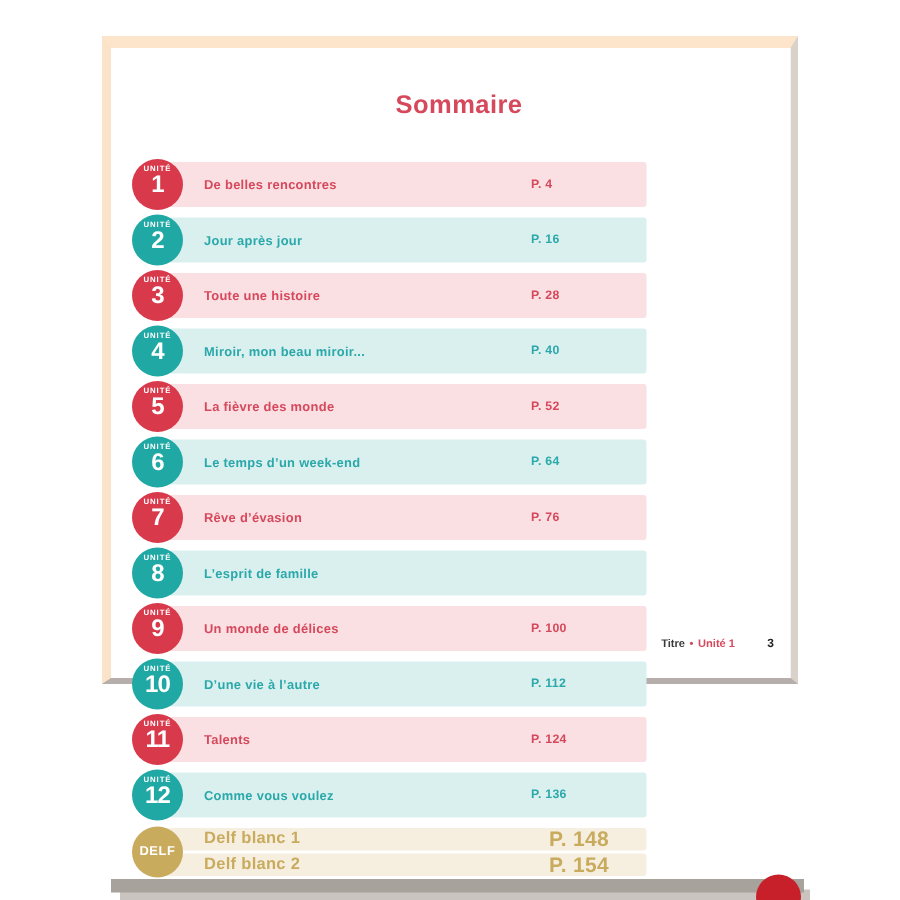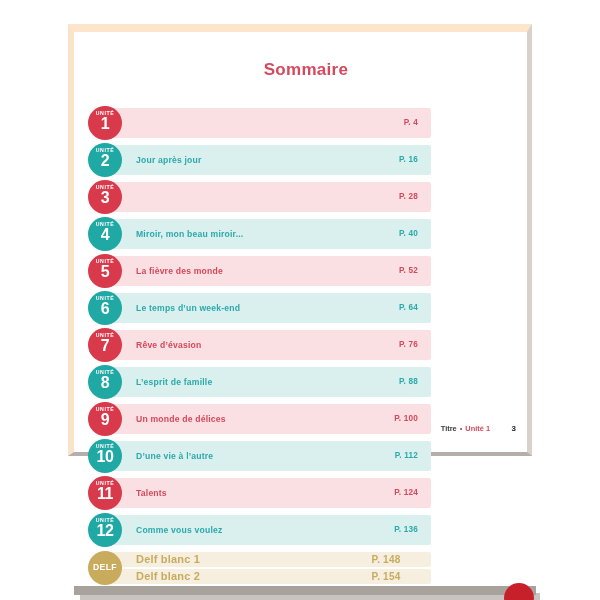--- a/index.html
+++ b/index.html
@@ -124,21 +124,21 @@
   .row-label.red  { color: #d6485c; }
   .row-label.teal { color: #2ba8aa; }
 
   .row-page {
     position: absolute;
     left: 280px;
     top: 0;
     width: 64px;
     height: 30px;
     line-height: 30px;
-    text-align: right;
+    text-align: left;
     font-size: 8.2px;
     font-weight: bold;
     letter-spacing: 0.2px;
   }
   .row-page.red  { color: #d6485c; }
   .row-page.teal { color: #2ba8aa; }
 
   
   .badge {
     position: absolute;
@@ -207,21 +207,21 @@
   .delf-label.first { top: 0px; }
   .delf-label.second { top: 17px; }
 
   .delf-page {
     position: absolute;
     left: 280px;
     width: 64px;
     height: 15px;
     line-height: 15px;
     text-align: center;
-    font-size: 10px;
+    font-size: 14px;
     font-weight: bold;
     color: #c9ab5e;
     letter-spacing: 0.2px;
   }
   .delf-page.first { top: 0px; }
   .delf-page.second { top: 17px; }
 
   .delf-badge {
     position: absolute;
     left: 14px;
@@ -283,37 +283,39 @@
   <div id="sheet-shadow"></div>
 
   <div id="sheet">
     <div id="sheet-inner">
 
       <div id="title">Sommaire</div>
 
       <div id="toc">
           <div class="toc-row">
             <div class="row-bar red"></div>
+            <div class="row-label red">De belles rencontres</div>
             <div class="row-page red">P. 4</div>
             <div class="badge red">
               <div class="badge-word">UNITÉ</div>
               <div class="badge-num">1</div>
             </div>
           </div>
           <div class="toc-row">
             <div class="row-bar teal"></div>
             <div class="row-label teal">Jour après jour</div>
             <div class="row-page teal">P. 16</div>
             <div class="badge teal">
               <div class="badge-word">UNITÉ</div>
               <div class="badge-num">2</div>
             </div>
           </div>
           <div class="toc-row">
             <div class="row-bar red"></div>
+            <div class="row-label red">Toute une histoire</div>
             <div class="row-page red">P. 28</div>
             <div class="badge red">
               <div class="badge-word">UNITÉ</div>
               <div class="badge-num">3</div>
             </div>
           </div>
           <div class="toc-row">
             <div class="row-bar teal"></div>
             <div class="row-label teal">Miroir, mon beau miroir...</div>
             <div class="row-page teal">P. 40</div>
@@ -345,21 +347,20 @@
             <div class="row-label red">Rêve d’évasion</div>
             <div class="row-page red">P. 76</div>
             <div class="badge red">
               <div class="badge-word">UNITÉ</div>
               <div class="badge-num">7</div>
             </div>
           </div>
           <div class="toc-row">
             <div class="row-bar teal"></div>
             <div class="row-label teal">L’esprit de famille</div>
-            <div class="row-page teal">P. 88</div>
             <div class="badge teal">
               <div class="badge-word">UNITÉ</div>
               <div class="badge-num">8</div>
             </div>
           </div>
           <div class="toc-row">
             <div class="row-bar red"></div>
             <div class="row-label red">Un monde de délices</div>
             <div class="row-page red">P. 100</div>
             <div class="badge red">

